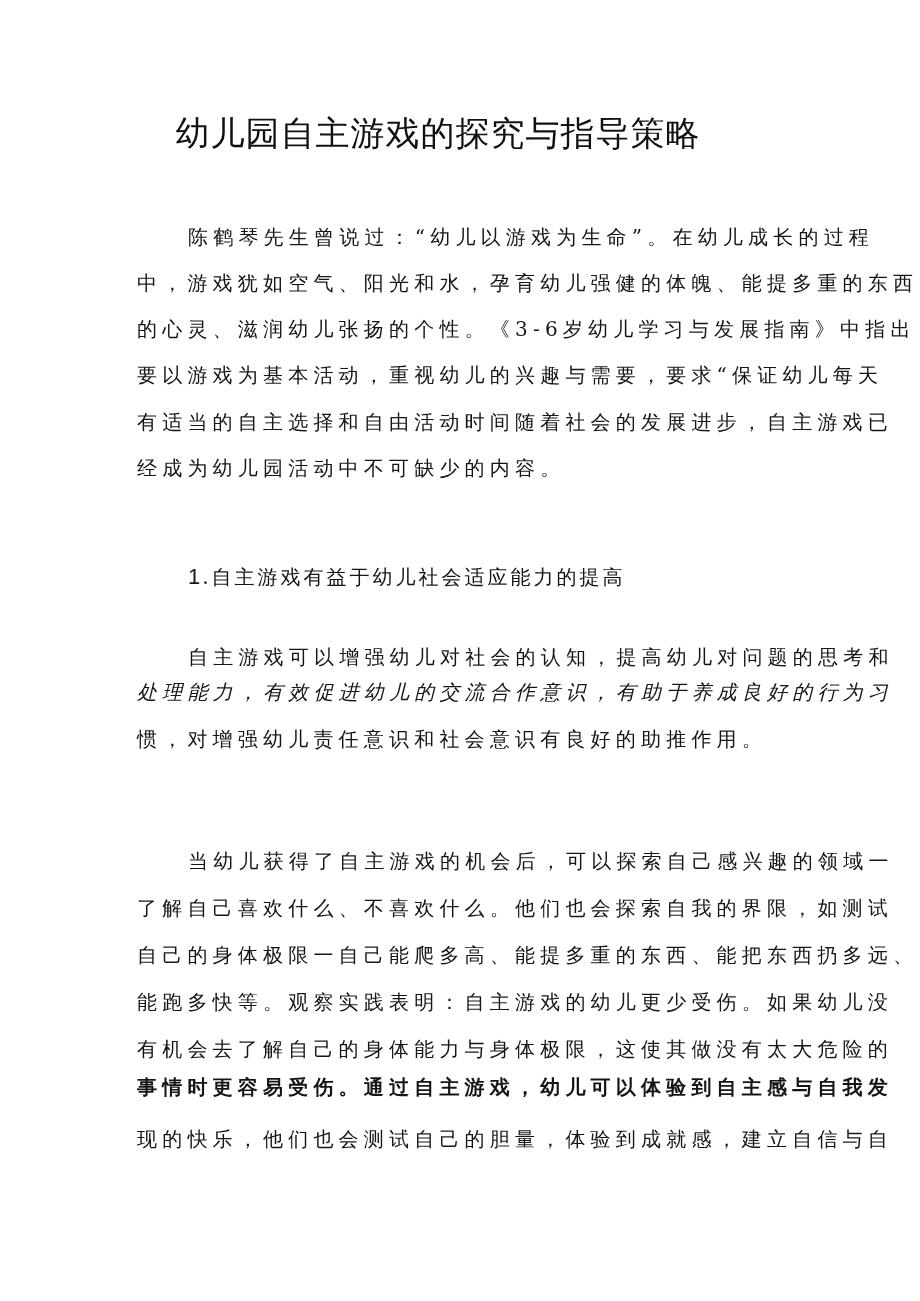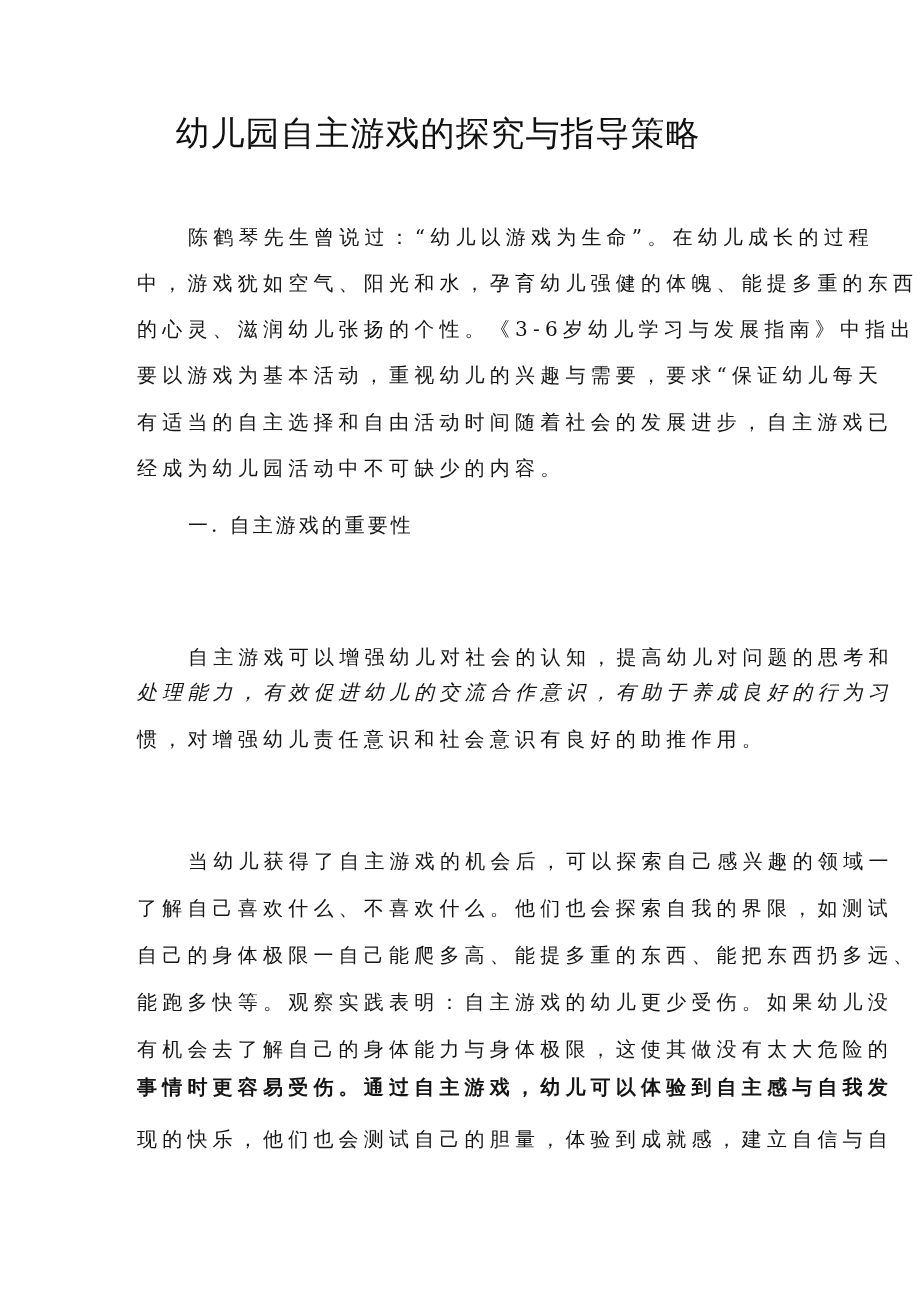--- a/index.html
+++ b/index.html
@@ -29,22 +29,24 @@
 
   <div>
     <div class="line indent" style="top:222px;">陈鹤琴先生曾说过：“幼儿以游戏为生命”。在幼儿成长的过程</div>
     <div class="line" style="top:268px;">中，游戏犹如空气、阳光和水，孕育幼儿强健的体魄、能提多重的东西</div>
     <div class="line" style="top:314px;">的心灵、滋润幼儿张扬的个性。《3-6岁幼儿学习与发展指南》中指出，</div>
     <div class="line" style="top:360px;">要以游戏为基本活动，重视幼儿的兴趣与需要，要求“保证幼儿每天</div>
     <div class="line" style="top:407px;">有适当的自主选择和自由活动时间随着社会的发展进步，自主游戏已</div>
     <div class="line" style="top:453px;">经成为幼儿园活动中不可缺少的内容。</div>
   </div>
 
-  <div class="line head" style="top:510px;">一. 自主游戏的重要性</div>
 
+  <div class="line head" style="top:562px;">
+    <span class="num">1</span><span>.自主游戏有益于幼儿社会适应能力的提高</span>
+  </div>
 
   <div>
     <div class="line indent" style="top:630px;margin-top:12px;">自主游戏可以增强幼儿对社会的认知，提高幼儿对问题的思考和</div>
     <div class="line" style="top:677px;font-style:italic;">处理能力，有效促进幼儿的交流合作意识，有助于养成良好的行为习</div>
     <div class="line" style="top:724px;">惯，对增强幼儿责任意识和社会意识有良好的助推作用。</div>
   </div>
 
 
   <div>
     <div class="line indent" style="top:846px;">当幼儿获得了自主游戏的机会后，可以探索自己感兴趣的领域一</div>

